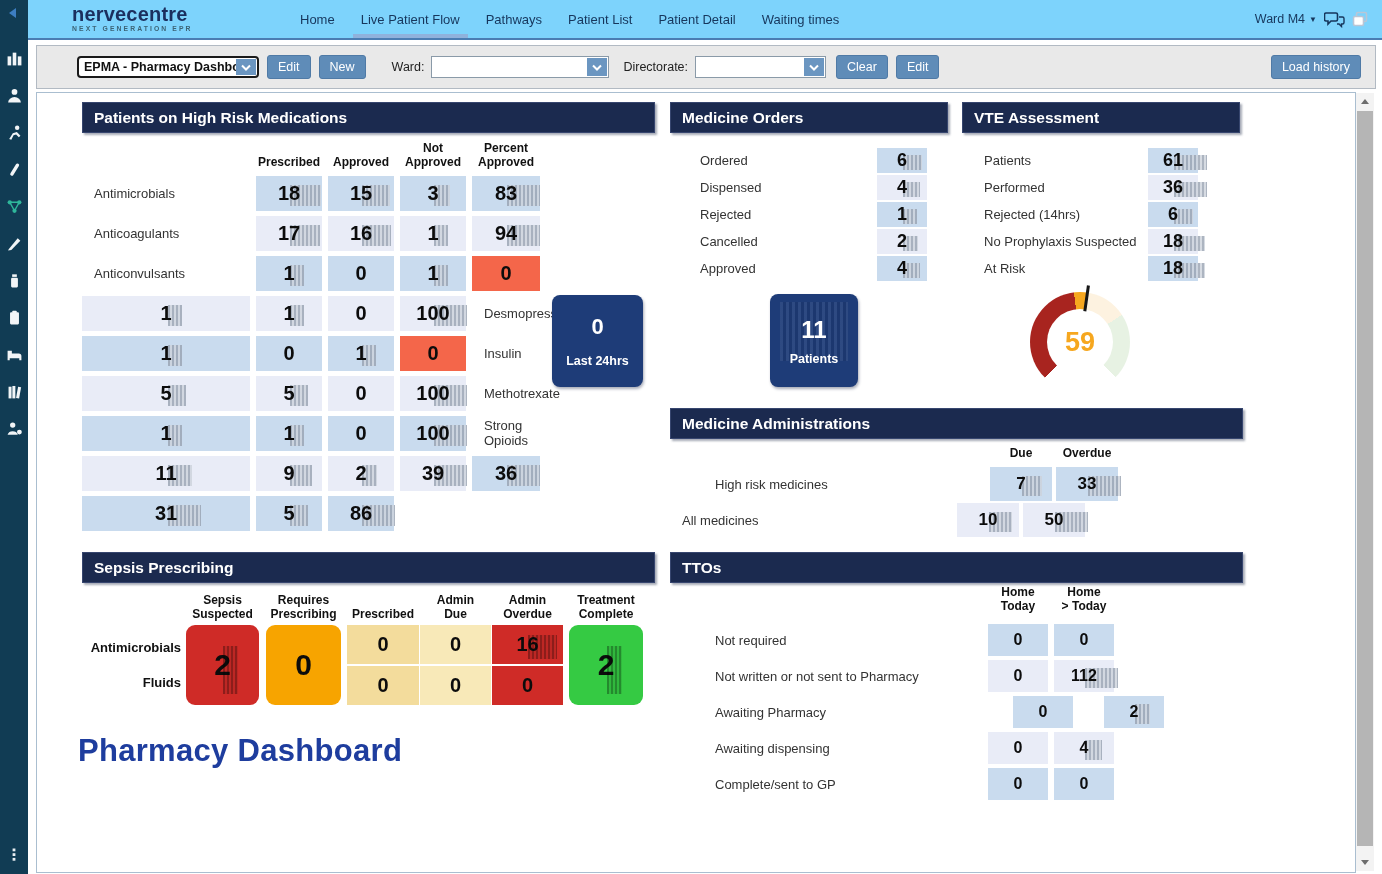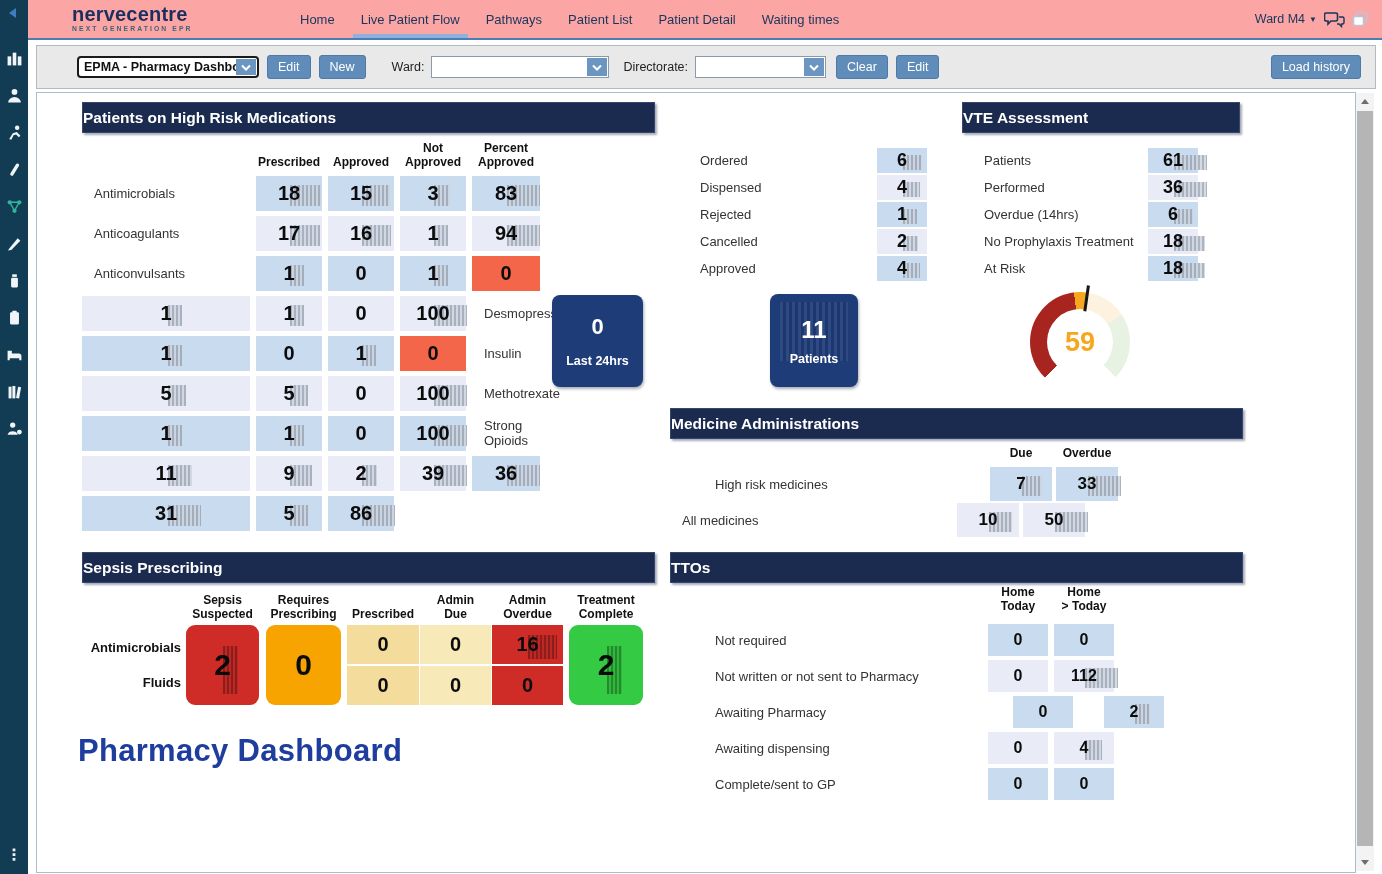--- a/index.html
+++ b/index.html
@@ -8,21 +8,21 @@
   
   .sidebar{position:absolute;left:0;top:0;width:28px;height:874px;background:#113c54;}
   .collapse-arrow{position:absolute;left:9px;top:8px;width:0;height:0;border-top:5px solid transparent;border-bottom:5px solid transparent;border-right:7px solid #3d7ec2;}
   .side-icons{position:absolute;left:0;top:50px;width:28px;display:flex;flex-direction:column;align-items:center;gap:20px;}
   .side-icon{width:17px;height:17px;display:flex;align-items:center;justify-content:center;}
   .side-icon svg{width:17px;height:17px;fill:#f2f5f7;}
   .side-icon.active svg{fill:#2fb79b;}
   .side-more{position:absolute;left:0;bottom:12px;width:28px;display:flex;justify-content:center;}
   .side-more svg{width:8px;height:14px;fill:#e8eef2;}
   
-  .topbar{position:absolute;left:28px;top:0;right:0;height:38px;background:#fca5a5;}
+  .topbar{position:absolute;left:28px;top:0;right:0;height:38px;background:#7dd3fc;}
   .logo-wrap{position:absolute;left:44px;top:4px;}
   .logo{font-size:20px;font-weight:bold;color:#1b2f5e;letter-spacing:.2px;line-height:20px;}
   .tagline{font-size:6.8px;color:#3c6375;letter-spacing:2.1px;font-weight:bold;margin-top:1px;}
   .tabs{position:absolute;left:272px;top:0;height:38px;display:flex;align-items:center;gap:26px;}
   .tab{position:relative;height:38px;display:flex;align-items:center;font-size:13px;color:#16365c;cursor:pointer;}
   .tab .underline{position:absolute;left:-8px;right:-8px;bottom:0px;height:4px;background:#8fb2dc;}
   .top-right{position:absolute;right:14px;top:0;height:38px;display:flex;align-items:center;gap:7px;}
   .ward-badge{font-size:12.5px;color:#16365c;display:flex;align-items:center;gap:4px;cursor:pointer;}
   .ward-badge .caret{font-size:8px;}
   .blueline{position:absolute;left:28px;top:38px;right:0;height:2px;background:#4a7db3;}
@@ -42,21 +42,21 @@
   .sp{display:inline-block;}
   
   .main-frame{position:absolute;left:36px;top:92px;width:1318px;height:779px;border:1px solid #aabed0;background:#fff;}
   .scrollbar{position:absolute;left:1356px;top:93px;width:18px;height:778px;background:#f3f3f3;}
   .sb-btn{position:absolute;left:0;width:18px;height:17px;display:flex;align-items:center;justify-content:center;}
   .sb-up{top:0;} .sb-down{bottom:0;}
   .sb-btn .tri-up{width:0;height:0;border-left:4px solid transparent;border-right:4px solid transparent;border-bottom:5px solid #6d6d6d;}
   .sb-btn .tri-down{width:0;height:0;border-left:4px solid transparent;border-right:4px solid transparent;border-top:5px solid #6d6d6d;}
   .sb-thumb{position:absolute;left:1px;right:1px;top:18px;bottom:25px;background:#b5b5b5;cursor:grab;}
   
-  .phead{background:#1b2a4f;border:1px solid #37466f;color:#fff;font-weight:bold;font-size:15.5px;line-height:29px;box-shadow:1.5px 1.5px 2px rgba(60,70,95,.45);box-sizing:border-box;height:31px;}
+  .phead{background:#1b2a4f;border:1px solid #37466f;color:#fff;font-weight:bold;font-size:15.5px;line-height:29px;padding-left:11px;box-shadow:1.5px 1.5px 2px rgba(60,70,95,.45);box-sizing:border-box;height:31px;}
   .panel{position:absolute;}
   
   #panel-highrisk{left:82px;top:102px;width:573px;}
   .hr-grid{display:grid;grid-template-columns:168px 66px 66px 66px 68px;column-gap:6px;}
   .hr-headers{margin-top:9px;align-items:end;}
   .col-h{font-size:12px;font-weight:bold;color:#111;text-align:center;line-height:1.15;white-space:pre-line;}
   .hr-body{margin-top:6px;row-gap:5px;}
   .hr-body > div{height:35px;}
   .row-label{display:flex;align-items:center;font-size:13px;color:#333;padding-left:12px;box-sizing:border-box;}
   .cell{position:relative;display:flex;align-items:center;justify-content:center;font-weight:bold;font-size:20px;color:#0c0c0c;box-sizing:border-box;}
@@ -441,20 +441,23 @@
           <span class="num">86</span>
           <span class="stripe " style="width: 33px;"></span>
         </div>
       </div>
   </div>
   <div class="tile" id="tile-last24">
     <div class="t-val">0</div>
     <div class="t-lab">Last 24hrs</div>
   </div>
 
+  <div class="panel" style="left:670px;top:102px;width:278px;">
+    <div class="phead">Medicine Orders</div>
+  </div>
   <div class="stat-rows" id="mo-rows" style="left:670px;top:148px;width:278px;">
       <div class="stat-row">
         <div class="s-label" style="padding-left: 30px;">Ordered</div>
         <div class="cell s-cell c-blue" style="margin-right: 21px;">
           <span class="num">6</span>
           <span class="stripe " style="width: 19px;"></span>
         </div>
       </div>
       <div class="stat-row">
         <div class="s-label" style="padding-left: 30px;">Dispensed</div>
@@ -502,28 +505,28 @@
         </div>
       </div>
       <div class="stat-row">
         <div class="s-label" style="padding-left: 22px;">Performed</div>
         <div class="cell s-cell c-lite" style="margin-right: 42px;">
           <span class="num">36</span>
           <span class="stripe " style="width: 33px;"></span>
         </div>
       </div>
       <div class="stat-row">
-        <div class="s-label" style="padding-left: 22px;">Overdue (14hrs)</div>
+        <div class="s-label" style="padding-left: 22px;">Rejected (14hrs)</div>
         <div class="cell s-cell c-blue" style="margin-right: 42px;">
           <span class="num">6</span>
           <span class="stripe " style="width: 19px;"></span>
         </div>
       </div>
       <div class="stat-row">
-        <div class="s-label" style="padding-left: 22px;">No Prophylaxis Treatment</div>
+        <div class="s-label" style="padding-left: 22px;">No Prophylaxis Suspected</div>
         <div class="cell s-cell c-lite" style="margin-right: 42px;">
           <span class="num">18</span>
           <span class="stripe " style="width: 31px;"></span>
         </div>
       </div>
       <div class="stat-row">
         <div class="s-label" style="padding-left: 22px;">At Risk</div>
         <div class="cell s-cell c-blue" style="margin-right: 42px;">
           <span class="num">18</span>
           <span class="stripe " style="width: 31px;"></span>

